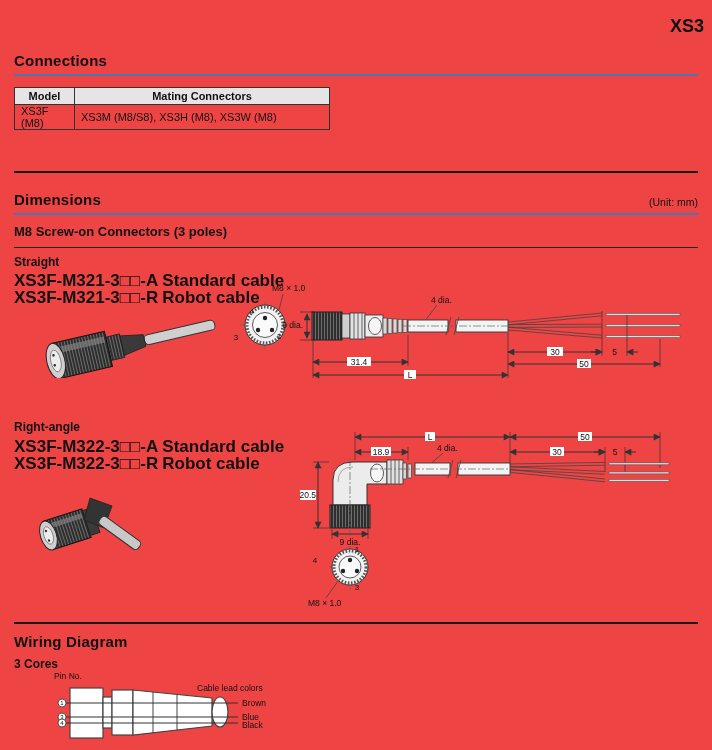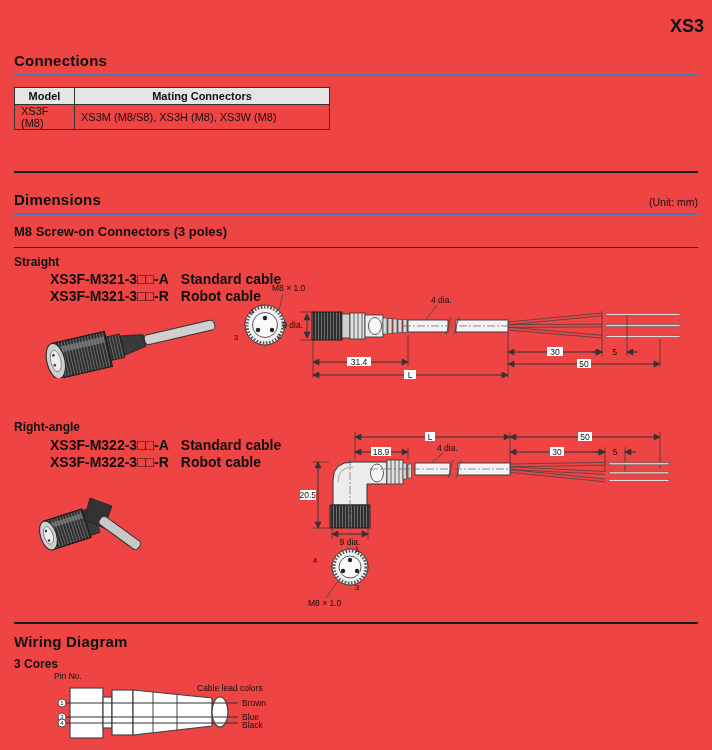--- a/index.html
+++ b/index.html
@@ -18,21 +18,21 @@
   .rule-thin { height:1px; background:#222; }
   .unit { font-size:10.5px; color:#111; }
   table.conn { border-collapse:collapse; font-size:11px; }
   table.conn th, table.conn td { border:1px solid #333; }
   table.conn th { background:#e5e5e5; font-weight:bold; text-align:center; height:17px; padding:0 6px; }
   table.conn td { height:20px; padding:0 6px; }
   table.conn td.model { width:60px; }
   table.conn td.mating { width:255px; }
   .notes { font-size:9.5px; line-height:1.3; }
   .notes .n2 { padding-left:22px; }
-  .model-line { display:flex; gap:12px; font-size:14px; font-weight:bold;margin-left:36px; }
+  .model-line { display:flex; gap:4px; font-size:17px; font-weight:bold; }
   
   svg text { font-family:"Liberation Sans", sans-serif; fill:#111; }
   .dim { font-size:8.5px; }
   .pinlbl { font-size:8px; }
   .dln { stroke:#333; stroke-width:1; fill:none; }
   .ext { stroke:#333; stroke-width:0.7; fill:none; }
   .cl { stroke:#666; stroke-width:0.7; stroke-dasharray:8 2 2 2; fill:none; }
   .thin { stroke:#444; stroke-width:0.8; fill:none; }
 </style>
 </head>

